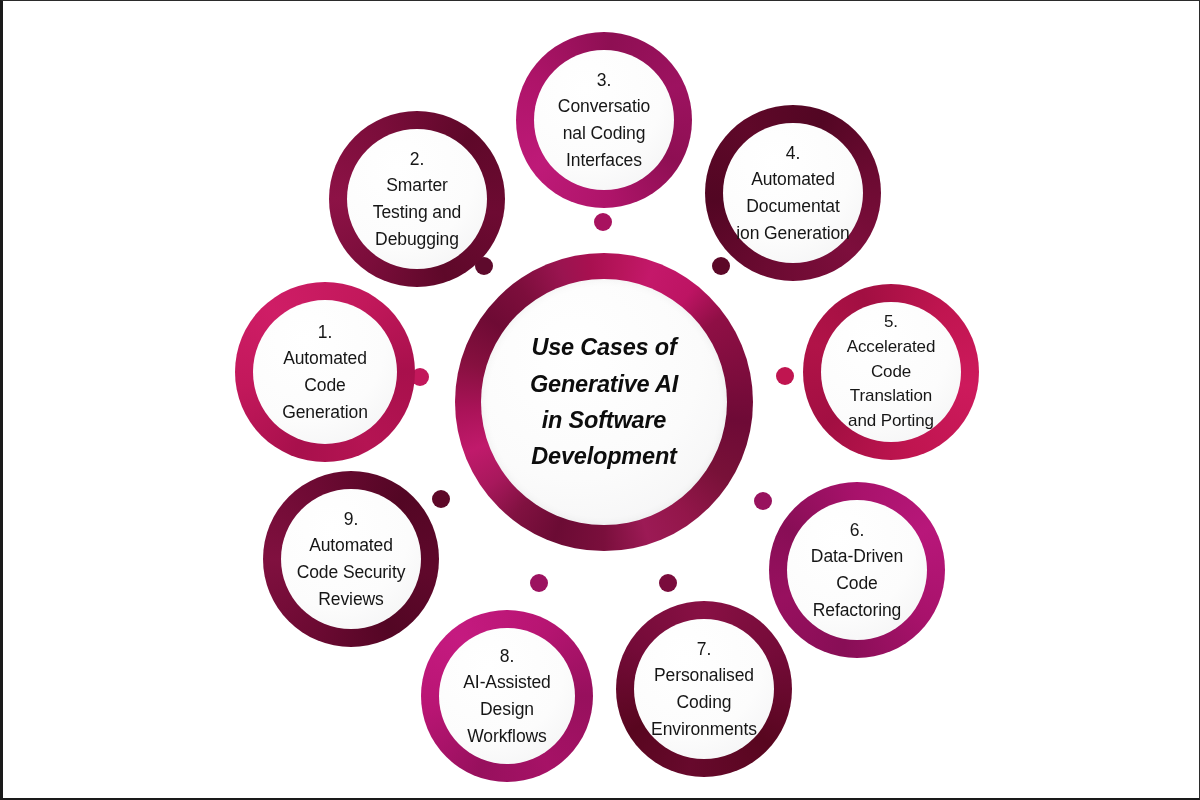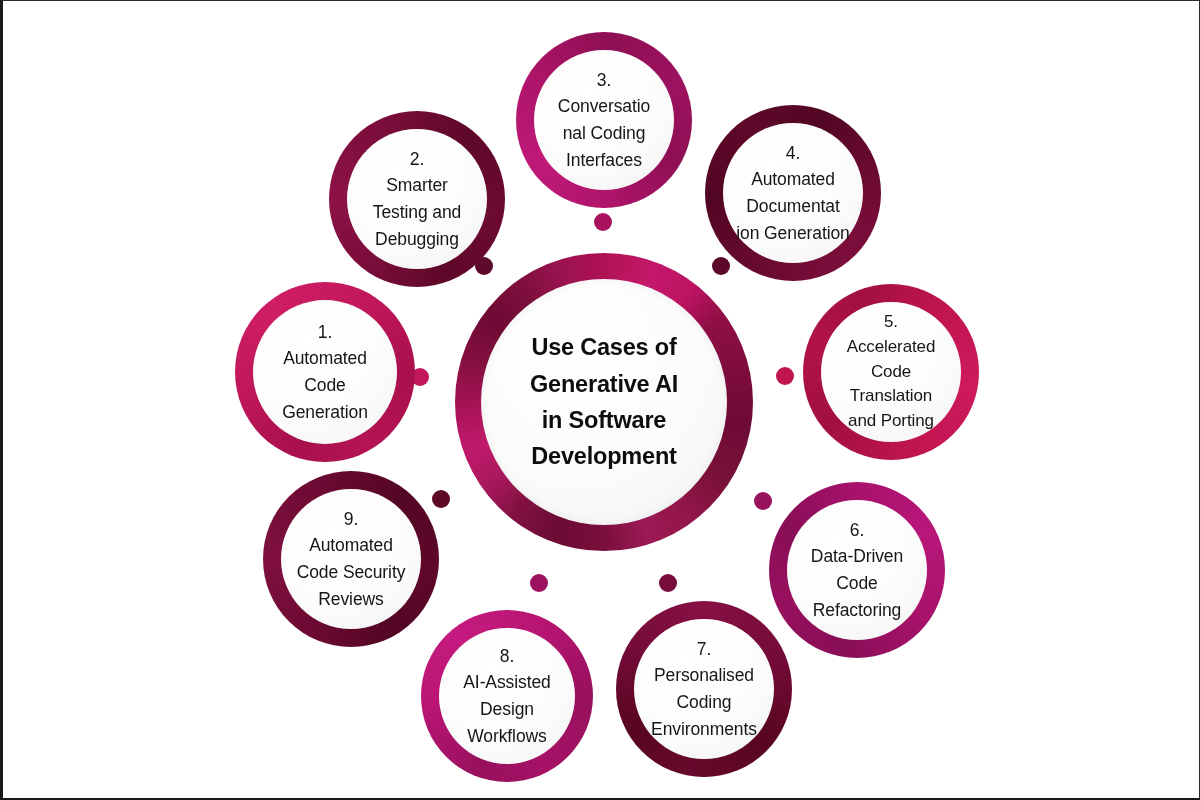--- a/index.html
+++ b/index.html
@@ -79,20 +79,21 @@
     justify-content: center;
   }
   .hub-title {
     text-align: center;
     font-weight: 700;
     font-size: 23.5px;
     line-height: 1.55;
     color: #0d0d0d;
     letter-spacing: -0.2px;
     padding: 0 14px;
+    font-style: italic;
   }
 
   
   .node {
     position: absolute;
     border-radius: 50%;
     box-sizing: border-box;
   }
   .node-ring {
     position: absolute;

